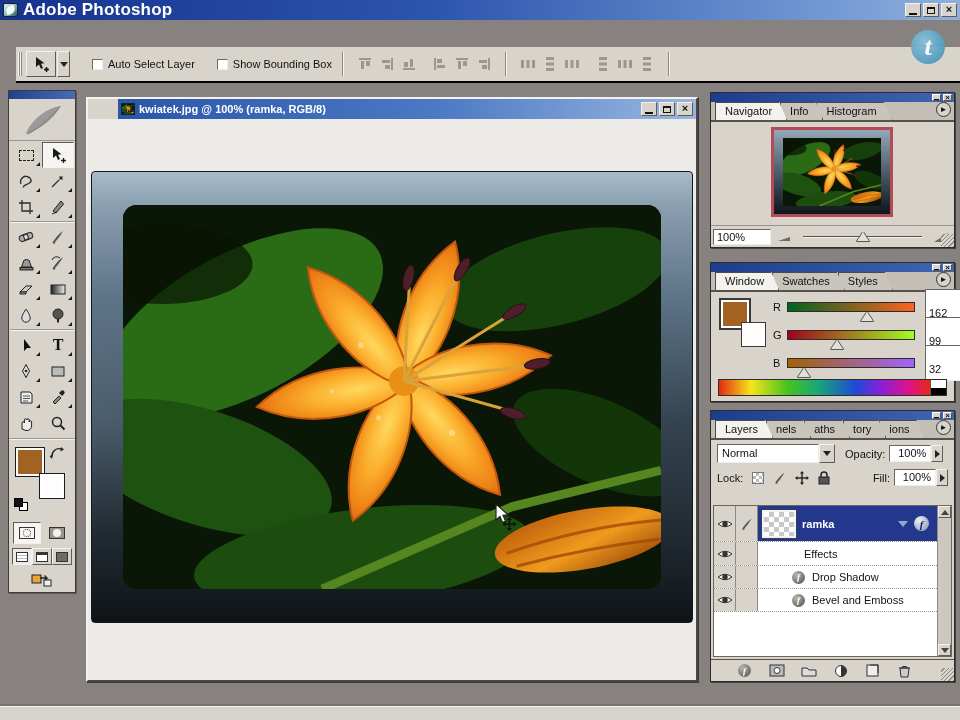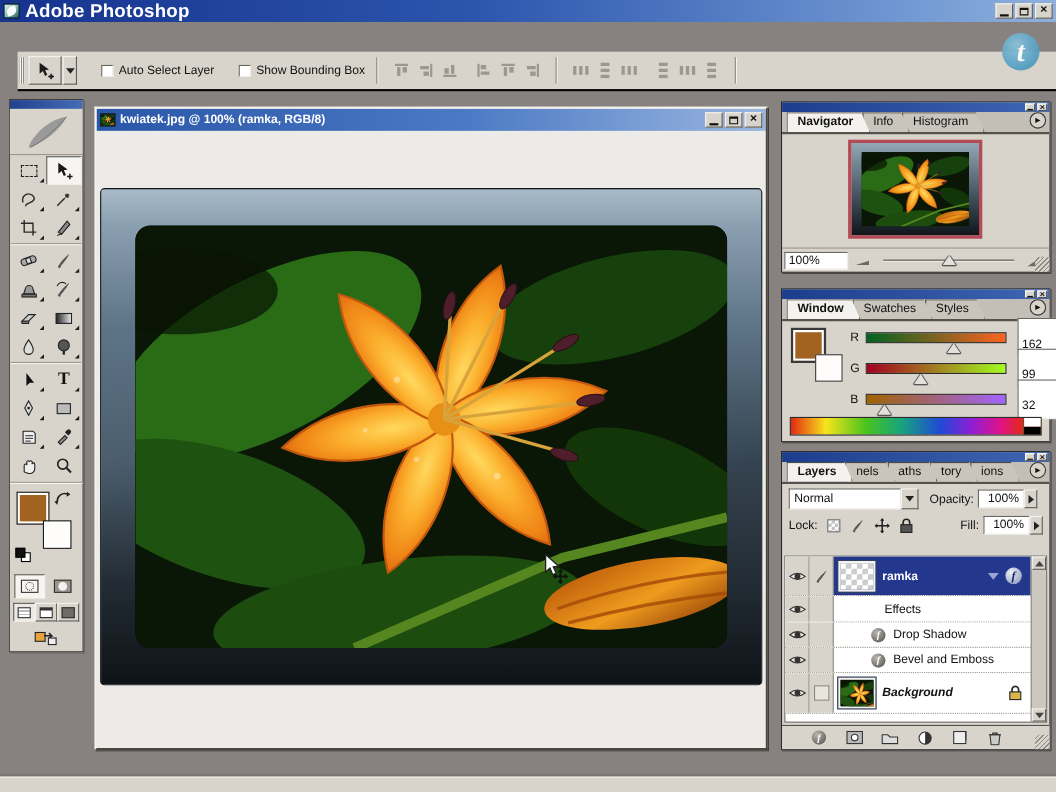--- a/index.html
+++ b/index.html
@@ -79,21 +79,21 @@
   .mask-qm i { width:8px; height:8px; background:#f4f2ee; border-radius:50%; }
   .screen-row { display:flex; justify-content:center; padding:2px 0 1px; }
   .scr-btn { width:20px; height:17px; display:flex; align-items:center; justify-content:center; border:1px solid; border-color:#f4f2ee #5f5c57 #5f5c57 #f4f2ee; }
   .scr-btn.active { border-color:#5f5c57 #f4f2ee #f4f2ee #5f5c57; background:#eceae6; }
   .scr1 { width:12px; height:10px; border:1px solid #333; background:repeating-linear-gradient(0deg,#fff 0 2px,#bbb 2px 3px); }
   .scr2 { width:12px; height:10px; border:1px solid #333; border-top-width:3px; background:#fff; }
   .scr3 { width:12px; height:10px; border:1px solid #333; background:#6e6b66; }
 
   
   .docwin { position:absolute; left:86px; top:97px; width:612px; height:585px;
-    background:#d8d4cc; border:2px solid; border-color:#f4f2ee #4a4742 #4a4742 #f4f2ee; box-shadow:1px 1px 0 #3a3835; }
+    background:#d8d4cc; border:2px solid; border-color:#f4f2ee #4a4742 #4a4742 #f4f2ee; box-shadow:1px 1px 0 #3a3835;padding-left:30px; }
   .doc-titlebar { height:20px; background:linear-gradient(90deg,#2a56a8 0%,#4b79c4 55%,#9ab6e0 100%);
     display:flex; align-items:center; padding:0 3px; }
   .doc-icon { width:14px; height:12px; border:1px solid #123; background:#1a3a12; margin-right:4px; overflow:hidden; }
   .doc-title { color:#fff; font-weight:bold; font-size:11px; }
   .doc-canvas { position:absolute; left:0; top:20px; right:0; bottom:0; background:#ecebe7; overflow:hidden; }
   .framed { position:absolute; left:3px; top:52px; width:602px; height:452px; border:1px solid #15181c; border-radius:4px;
     background:linear-gradient(180deg,#a9bbc9 0%,#8ba0b1 7%,#5d7487 28%,#39485670 55%,#222b33 80%,#0e1317 100%),
                linear-gradient(90deg,#5a6f80,#31404c); }
   .photo { position:absolute; left:31px; top:33px; width:538px; height:384px; border-radius:14px; overflow:hidden;
     box-shadow:inset 0 0 14px rgba(0,0,0,.75); background:#0a1706; }
@@ -102,21 +102,21 @@
   
   .panel { position:absolute; background:#d8d4cc; border:1px solid #2e2c29; box-shadow:1px 1px 0 #44423e; }
   .p-title { height:9px; background:linear-gradient(90deg,#1c3d8d,#3f66b2); display:flex; justify-content:flex-end; align-items:center; gap:2px; padding-right:2px; }
   .p-btn { width:9px; height:7px; background:#d8d4cc; border:1px solid; border-color:#fff #555 #555 #fff;
     display:flex; align-items:center; justify-content:center; font-size:7px; line-height:1; font-weight:bold; }
   .p-btn .bar { width:5px; height:1px; background:#111; margin-top:3px; }
   .p-btn.close { font-size:8px; }
   .tabs { display:flex; align-items:flex-end; height:20px; padding-left:4px; border-bottom:2px solid #55524d; position:relative; background:#c3bfb7; }
   .tab { height:18px; line-height:17px; padding:0 14px 0 9px; background:#c9c5bd; border:1px solid #4a4a4a; border-bottom:none;
     clip-path:polygon(0 0,calc(100% - 8px) 0,100% 100%,0 100%); margin-right:-7px; font-size:11px; position:relative; white-space:nowrap; }
-  .tab.active { background:#f4f2ee; font-weight:bold; z-index:5;margin-top:48px; }
+  .tab.active { background:#f4f2ee; font-weight:normal; z-index:5;margin-top:48px; }
   .pm-btn { position:absolute; right:3px; bottom:3px; width:15px; height:15px; border-radius:50%; background:#d8d4cc;
     border:1px solid #333; display:flex; align-items:center; justify-content:center; font-size:8px; z-index:6; }
 
   
   .nav-content { position:relative; height:98px; }
   .nav-thumb { position:absolute; left:60px; top:5px; width:122px; height:90px; border:3px solid #b34a56;
     background:linear-gradient(180deg,#93a7b6,#2c3842 75%,#10151a); }
   .nav-thumb svg { position:absolute; left:9px; top:8px; width:98px; height:68px; }
   .nav-bottom { position:absolute; left:0; right:0; bottom:0; height:22px; border-top:1px solid #9a968f; display:flex; align-items:center; }
   .nav-zoom-field { width:58px; height:16px; margin-left:2px; padding:1px 3px; font-size:11px; }
@@ -811,40 +811,20 @@
         <div class="lay-row" style="height:23px">
           <div class="cell-eye">
               <svg width="16" height="12">
                 <use href="#ic-eye"></use>
               </svg>
             </div>
           <div class="cell-2"></div>
           <div class="fx-ball dark" style="margin-left:34px;margin-right:7px">f</div>
           <span>Bevel and Emboss</span>
         </div>
-        <div class="lay-row" style="height:37px">
-          <div class="cell-eye">
-              <svg width="16" height="12">
-                <use href="#ic-eye"></use>
-              </svg>
-            </div>
-          <div class="cell-2">
-              <div style="width:14px;height:14px;border:1px solid #8d8a84;background:#e8e5df"></div>
-            </div>
-          <div class="thumb img">
-            <svg width="34" height="28" viewBox="0 0 540 388" preserveAspectRatio="none">
-                <use href="#flower-photo"></use>
-              </svg>
-          </div>
-          <span class="layer-name" style="font-style:italic">Background</span>
-          <svg width="12" height="14" style="margin-left:auto;margin-right:8px">
-            <rect x="1" y="6" width="10" height="7" fill="#d8b84c" stroke="#222"></rect>
-              <path d="M3 6 V4 a3 3 0 0 1 6 0 V6" fill="none" stroke="#222" stroke-width="1.5"></path>
-          </svg>
-        </div>
       </div>
       <div class="lay-scroll">
         <div class="scroll-btn" style="top:0">
           <div style="width:0;height:0;border-left:4px solid transparent;border-right:4px solid transparent;border-bottom:5px solid #444"></div>
           </div>
         <div class="scroll-btn" style="bottom:0">
           <div style="width:0;height:0;border-left:4px solid transparent;border-right:4px solid transparent;border-top:5px solid #444"></div>
           </div>
       </div>
     </div>

